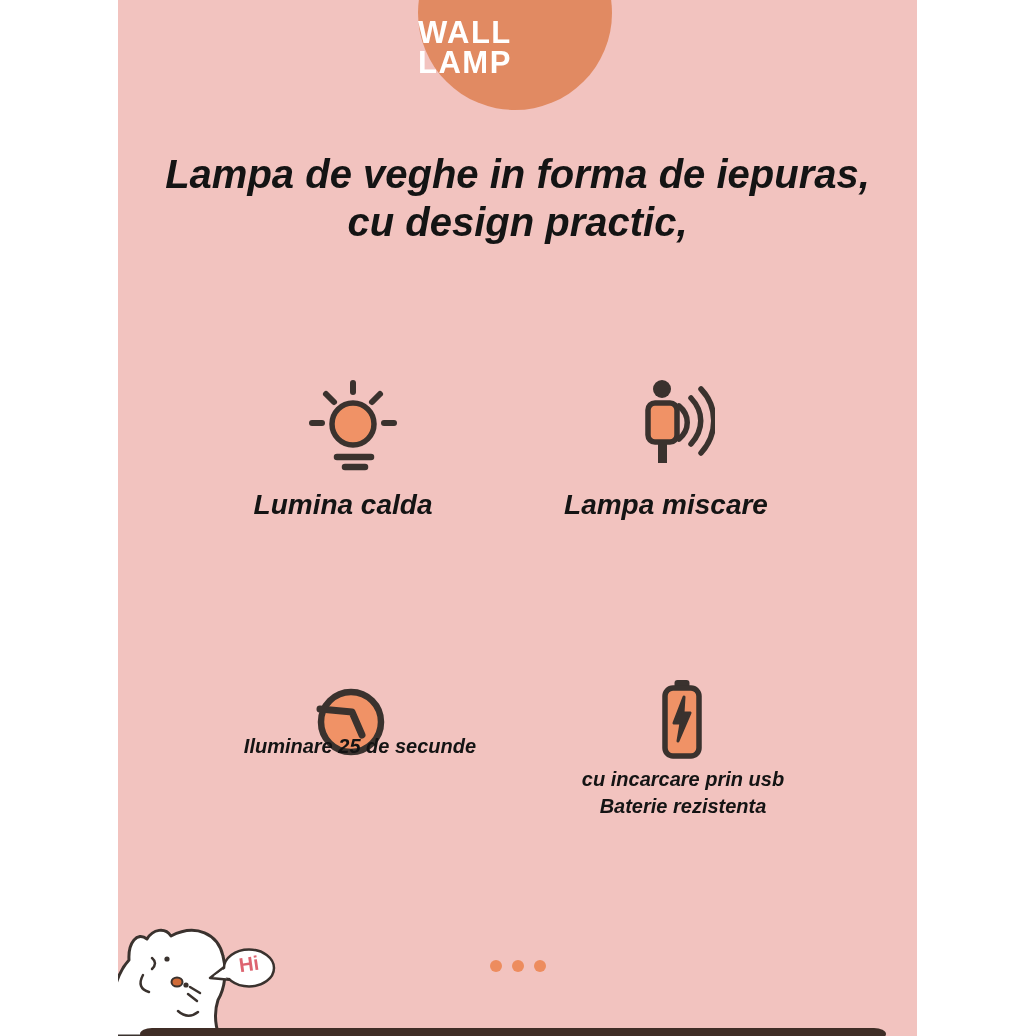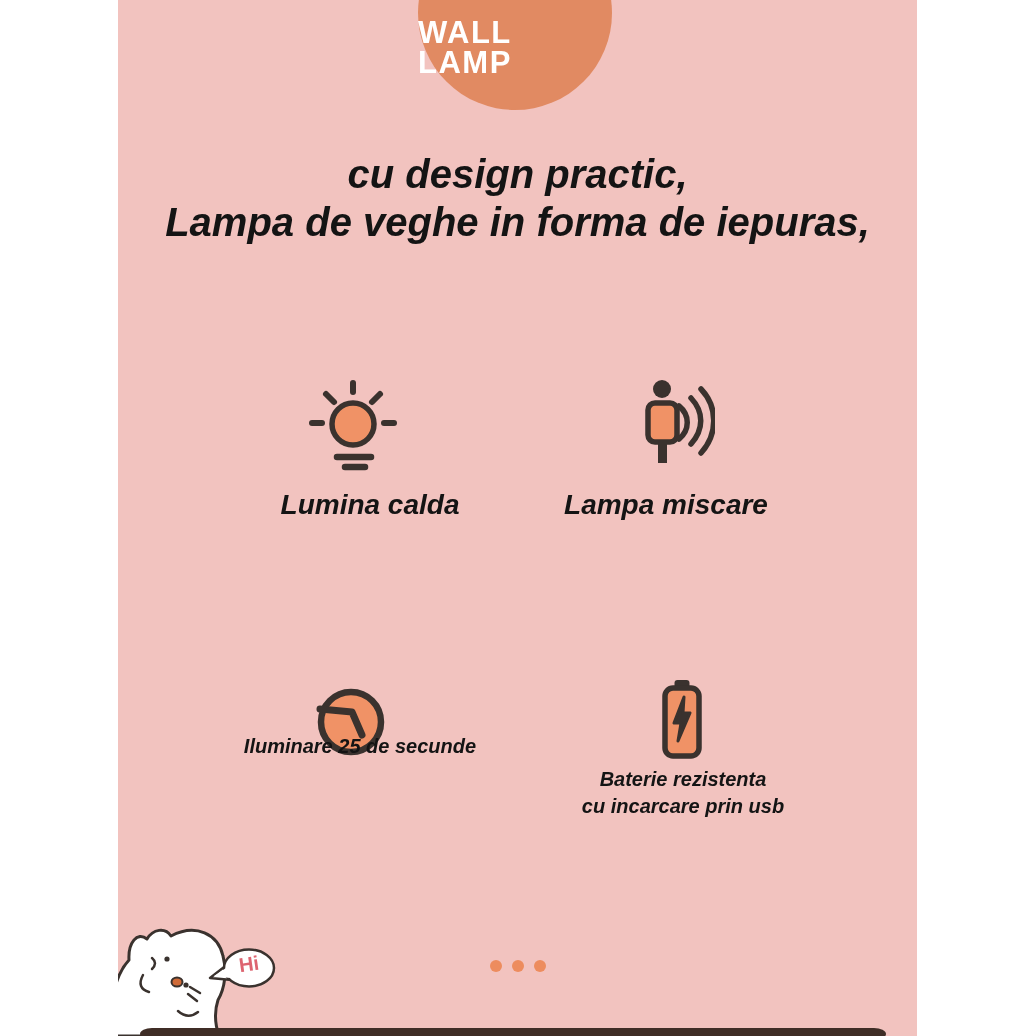--- a/index.html
+++ b/index.html
@@ -54,37 +54,37 @@
 <div class="panel">
 
   <div class="badge">
     <div class="badge-text">
       <div>WALL</div>
       <div>LAMP</div>
     </div>
   </div>
 
   <div class="heading">
+    <div>Lampa de veghe in forma de iepuras,</div>
     <div>cu design practic,</div>
-    <div>Lampa de veghe in forma de iepuras,</div>
   </div>
 
   <svg class="feat-icon" style="left:187px;top:377px" width="96" height="96" viewBox="0 0 96 96">
     <circle cx="48" cy="47" r="21" fill="#f09266" stroke="#3a322e" stroke-width="5.5"></circle>
     <g stroke="#3a322e" stroke-width="6" stroke-linecap="round">
       <line x1="48" y1="6" x2="48" y2="15"></line>
       <line x1="21" y1="17" x2="29" y2="25"></line>
       <line x1="75" y1="17" x2="67" y2="25"></line>
       <line x1="7" y1="46" x2="17" y2="46"></line>
       <line x1="89" y1="46" x2="79" y2="46"></line>
       <line x1="32" y1="80" x2="66" y2="80" stroke-width="6.5"></line>
       <line x1="40" y1="90" x2="60" y2="90" stroke-width="6.5"></line>
     </g>
   </svg>
-  <div class="feat-label label-lg" style="left:132px;top:488px;width:240px">Lumina calda</div>
+  <div class="feat-label label-lg" style="left:105px;top:488px;width:240px">Lumina calda</div>
 
   <svg class="feat-icon" style="left:525px;top:378px" width="72" height="86" viewBox="0 0 72 86">
     <circle cx="19" cy="11" r="9" fill="#3a322e"></circle>
     <rect x="5" y="25" width="29" height="39" rx="7" fill="#f09266" stroke="#3a322e" stroke-width="5.5"></rect>
     <rect x="15" y="64" width="9" height="21" fill="#3a322e"></rect>
     <g fill="none" stroke="#3a322e" stroke-width="5.5" stroke-linecap="round">
       <path d="M36,28 C47,37 47,52 36,61"></path>
       <path d="M48,20 C61,34 61,51 48,66"></path>
       <path d="M58,11 C75,29 75,56 58,75"></path>
     </g>
@@ -98,22 +98,22 @@
   <div class="feat-label label-sm" style="left:112px;top:733px;width:260px">
     <div>Iluminare 25 de secunde</div>
   </div>
 
   <svg class="feat-icon" style="left:542px;top:679px" width="44" height="80" viewBox="0 0 44 80">
     <rect x="14.5" y="1" width="15" height="10" rx="3" fill="#3a322e"></rect>
     <rect x="5" y="9" width="34" height="68" rx="8" fill="#f09266" stroke="#3a322e" stroke-width="5.5"></rect>
     <polygon points="24,18 14,44 21,44 18,62 30,34 23,34" fill="#3a322e" stroke="#3a322e" stroke-width="3" stroke-linejoin="round"></polygon>
   </svg>
   <div class="feat-label label-sm" style="left:435px;top:766px;width:260px">
+    <div>cu incarcare prin usb</div>
     <div>Baterie rezistenta</div>
-    <div>cu incarcare prin usb</div>
   </div>
 
   <svg class="mascot" width="180" height="110" viewBox="0 0 180 110">
 
     <path d="M2,110 C-1,80 4,50 19,34 C18,17 27,5 37,13 C43,3 55,1 61,10 C86,-3 108,8 113,30
              C117,45 115,62 108,74 C104,86 105,98 109,110 Z" fill="#ffffff" stroke="#3a322e" stroke-width="3" stroke-linejoin="round"></path>
 
     <path d="M118,38 L100,52 L122,54 Z" fill="#ffffff" stroke="#3a322e" stroke-width="2.5" stroke-linejoin="round"></path>
     <ellipse cx="139" cy="42" rx="25" ry="18.5" fill="#ffffff" stroke="#3a322e" stroke-width="2.5"></ellipse>
     <path d="M116,42 L104,50 L120,52 Z" fill="#ffffff"></path>

